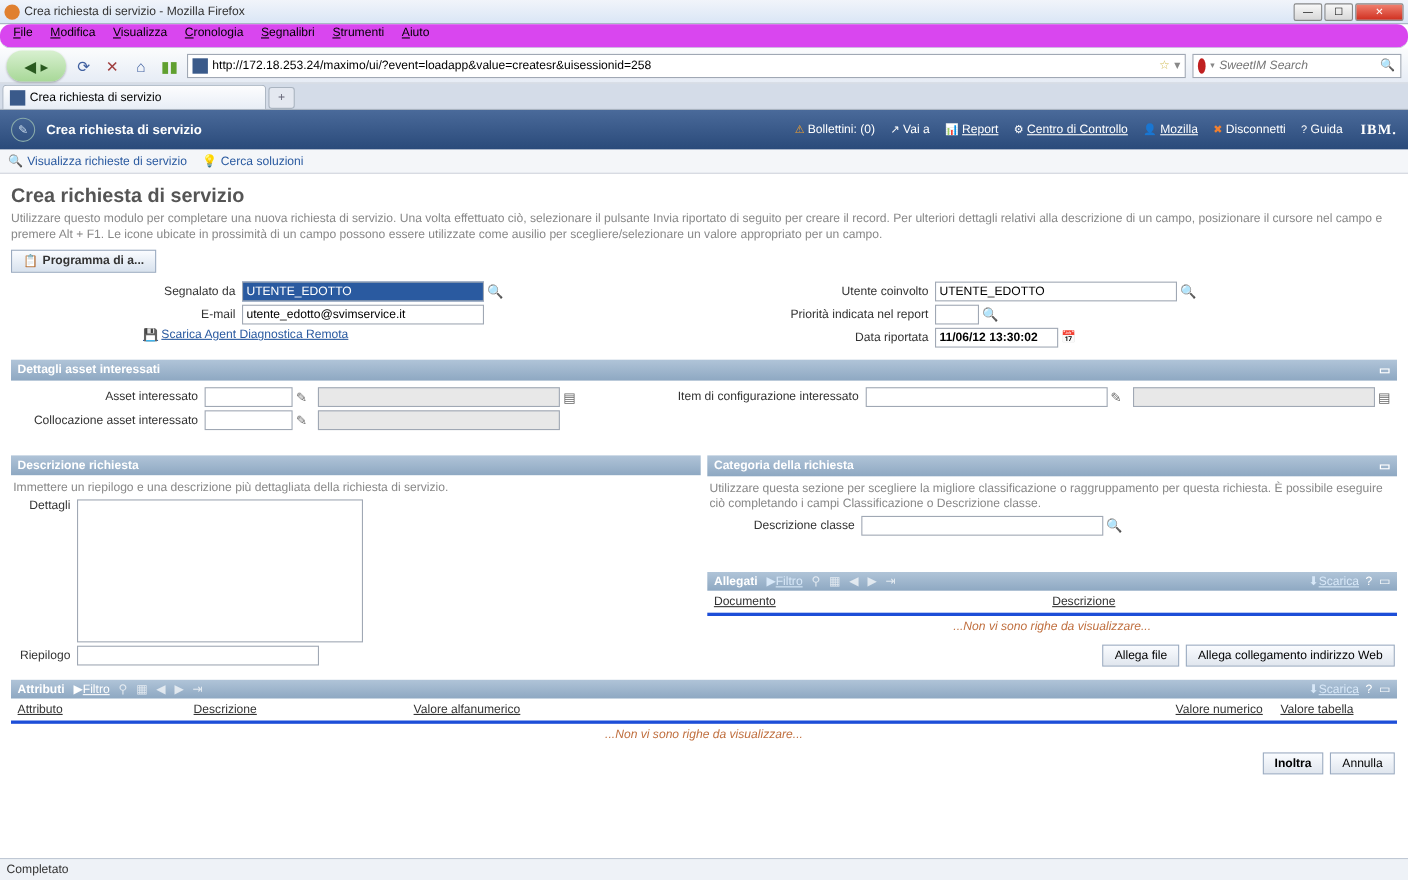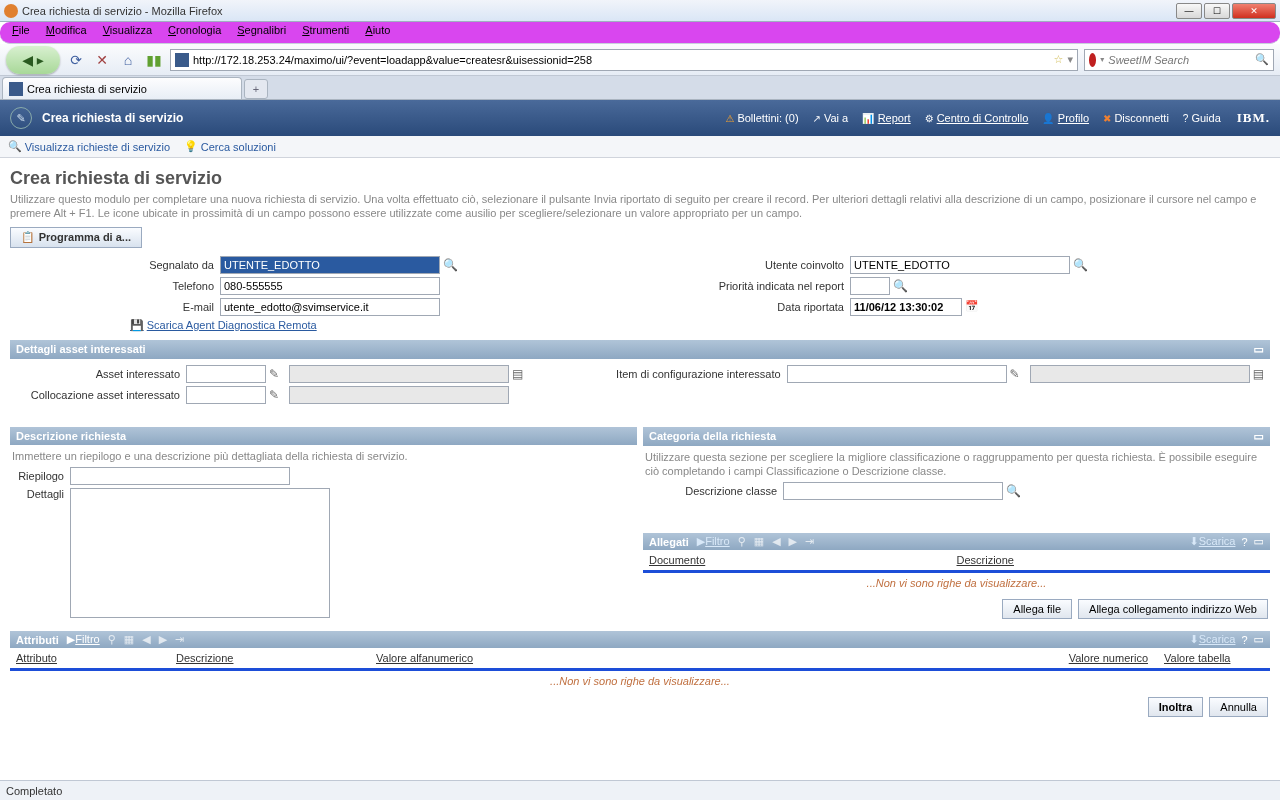--- a/index.html
+++ b/index.html
@@ -165,21 +165,21 @@
     <div class="lnk">
         <span class="ic">📊</span>
         <u>Report</u>
       </div>
     <div class="lnk">
         <span class="ic">⚙</span>
         <u>Centro di Controllo</u>
       </div>
     <div class="lnk">
         <span class="ic">👤</span>
-        <u>Profilo</u>
+        <u>Mozilla</u>
       </div>
     <div class="lnk">
         <span class="ic" style="color:#f08030">✖</span>
         <span>Disconnetti</span>
       </div>
     <div class="lnk">
         <span class="ic">?</span>
         <span>Guida</span>
       </div>
   </div>
@@ -204,24 +204,20 @@
       <span>📋</span>
       <span>Programma di a...</span>
     </button>
 
   <div class="formrow">
     <div class="formcol">
       <div class="fld">
         <label>Segnalato da</label>
         <input class="w220 sel" style="background: rgb(42, 90, 160); color: rgb(255, 255, 255);" value="UTENTE_EDOTTO">
         <span class="lupe">🔍</span>
-      </div>
-      <div class="fld">
-        <label>Telefono</label>
-        <input class="w220" value="080-555555" style="">
       </div>
       <div class="fld">
         <label>E-mail</label>
         <input class="w220" value="utente_edotto@svimservice.it" style="">
       </div>
       <a class="agentlink">
           <span>💾</span>
           <span>Scarica Agent Diagnostica Remota</span>
         </a>
     </div>
@@ -281,27 +277,27 @@
     </div>
   </div>
 
   
   <div class="twocol">
     <div>
       <div class="secthdr">
           <span>Descrizione richiesta</span>
         </div>
       <div class="subintro">Immettere un riepilogo e una descrizione più dettagliata della richiesta di servizio.</div>
-      <div class="fld">
-        <label style="width:60px">Riepilogo</label>
-        <input style="width: 220px;" value="">
-      </div>
       <div class="fld" style="align-items:flex-start">
         <label style="width:60px">Dettagli</label>
         <textarea class="details" style=""></textarea>
+      </div>
+      <div class="fld">
+        <label style="width:60px">Riepilogo</label>
+        <input style="width: 220px;" value="">
       </div>
     </div>
     <div>
       <div class="secthdr">
           <span>Categoria della richiesta</span>
           <span class="tog">▭</span>
         </div>
       <div class="subintro">Utilizzare questa sezione per scegliere la migliore classificazione o raggruppamento per questa richiesta. È possibile eseguire ciò completando i campi Classificazione o Descrizione classe.</div>
       <div class="fld">
         <label style="width:140px">Descrizione classe</label>

